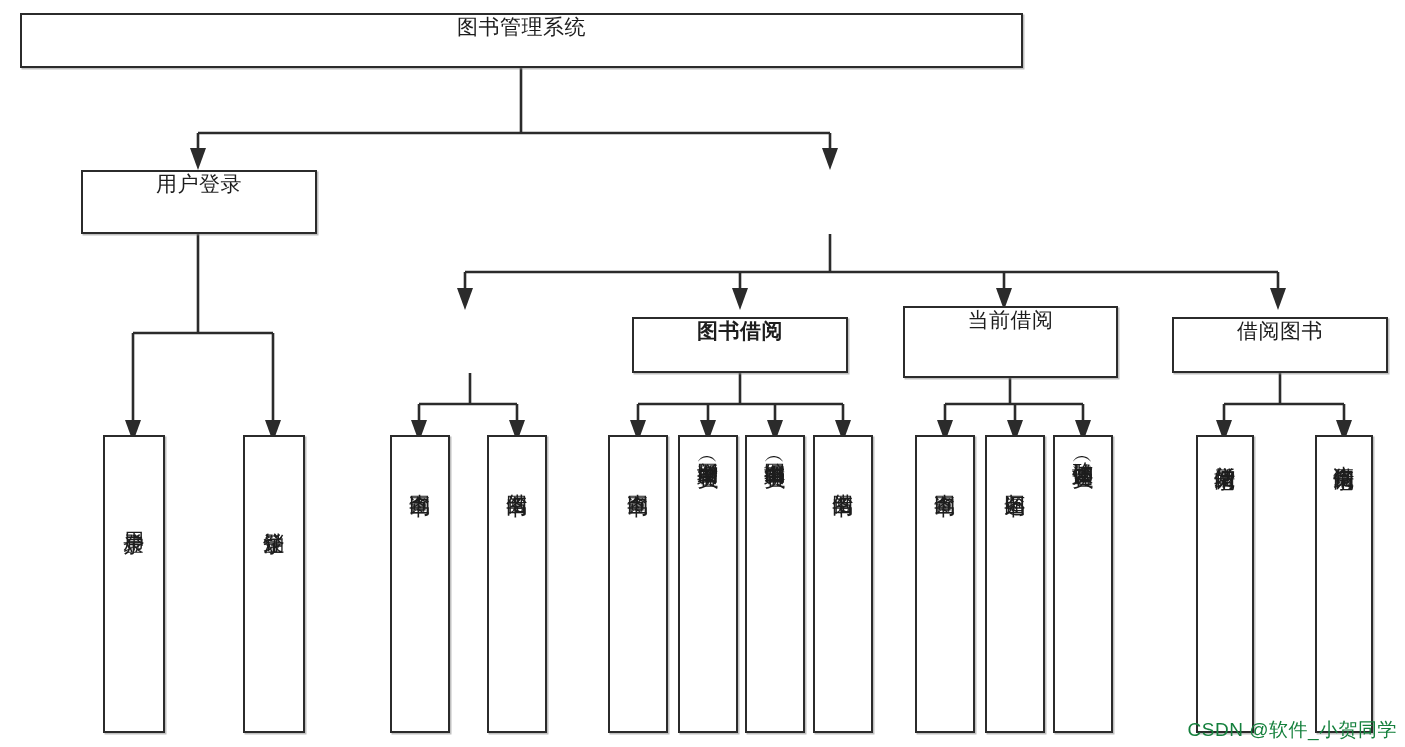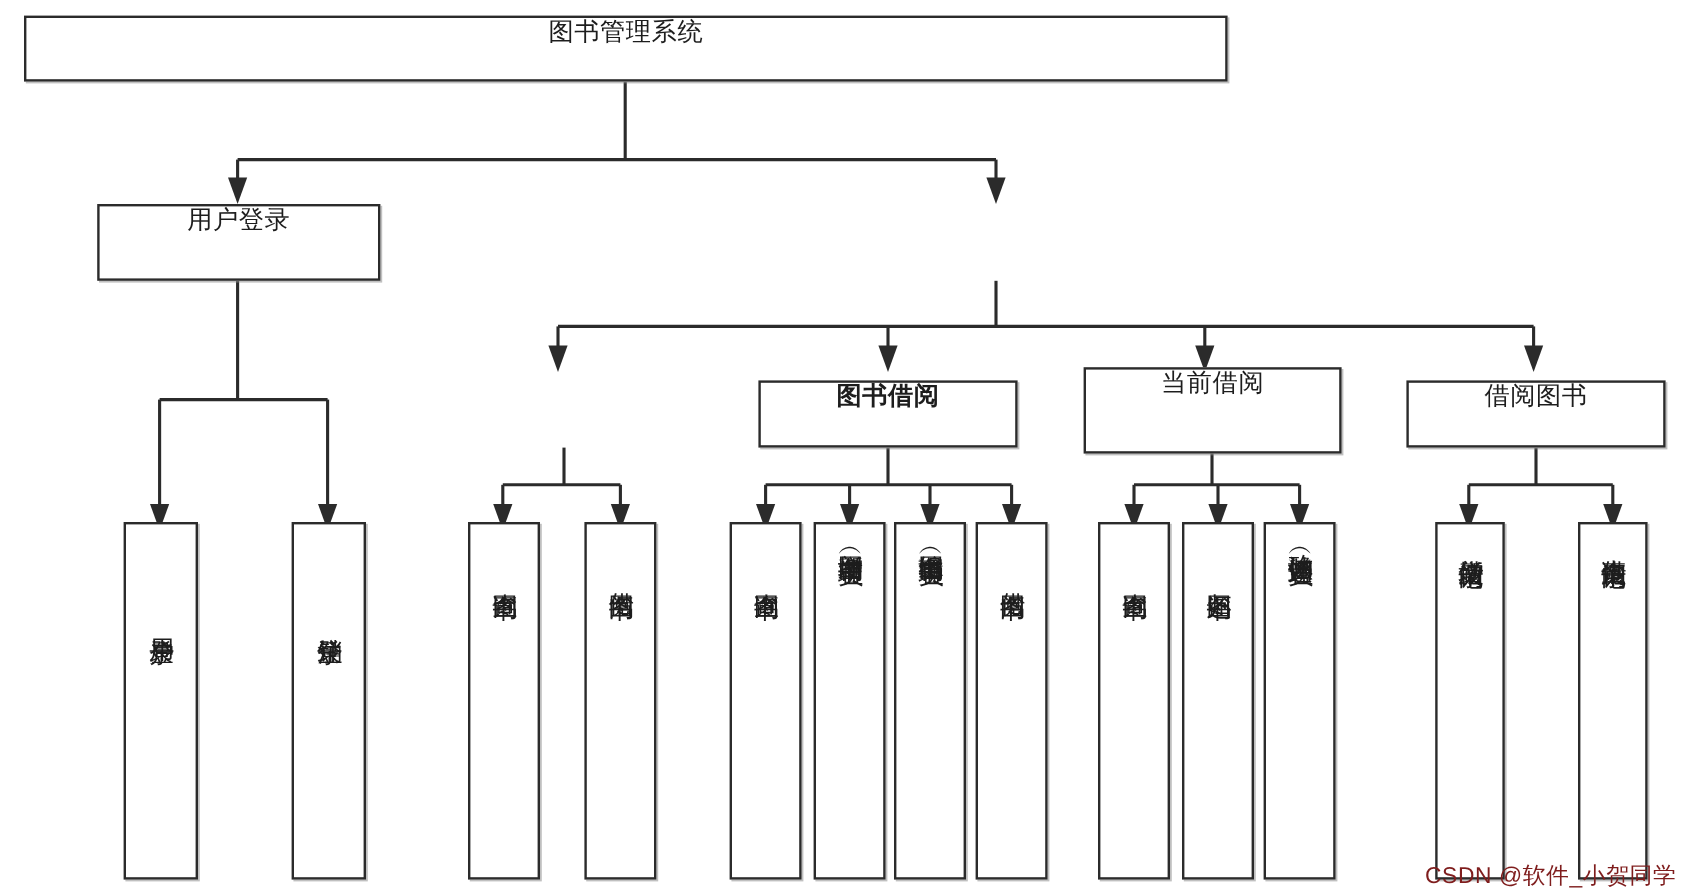--- a/index.html
+++ b/index.html
@@ -72,21 +72,21 @@
     left: 0;
     top: 0;
     width: 1405px;
     height: 747px;
     pointer-events: none;
   }
   #watermark {
     position: absolute;
     right: 8px;
     bottom: 4px;
-    color: #7f1d1d;
+    color: #15803d;
     font-size: 19px;
     letter-spacing: 0.5px;
     white-space: nowrap;
   }
 </style>
 </head>
 <body>
 
 <div id="diagram-root">
 

